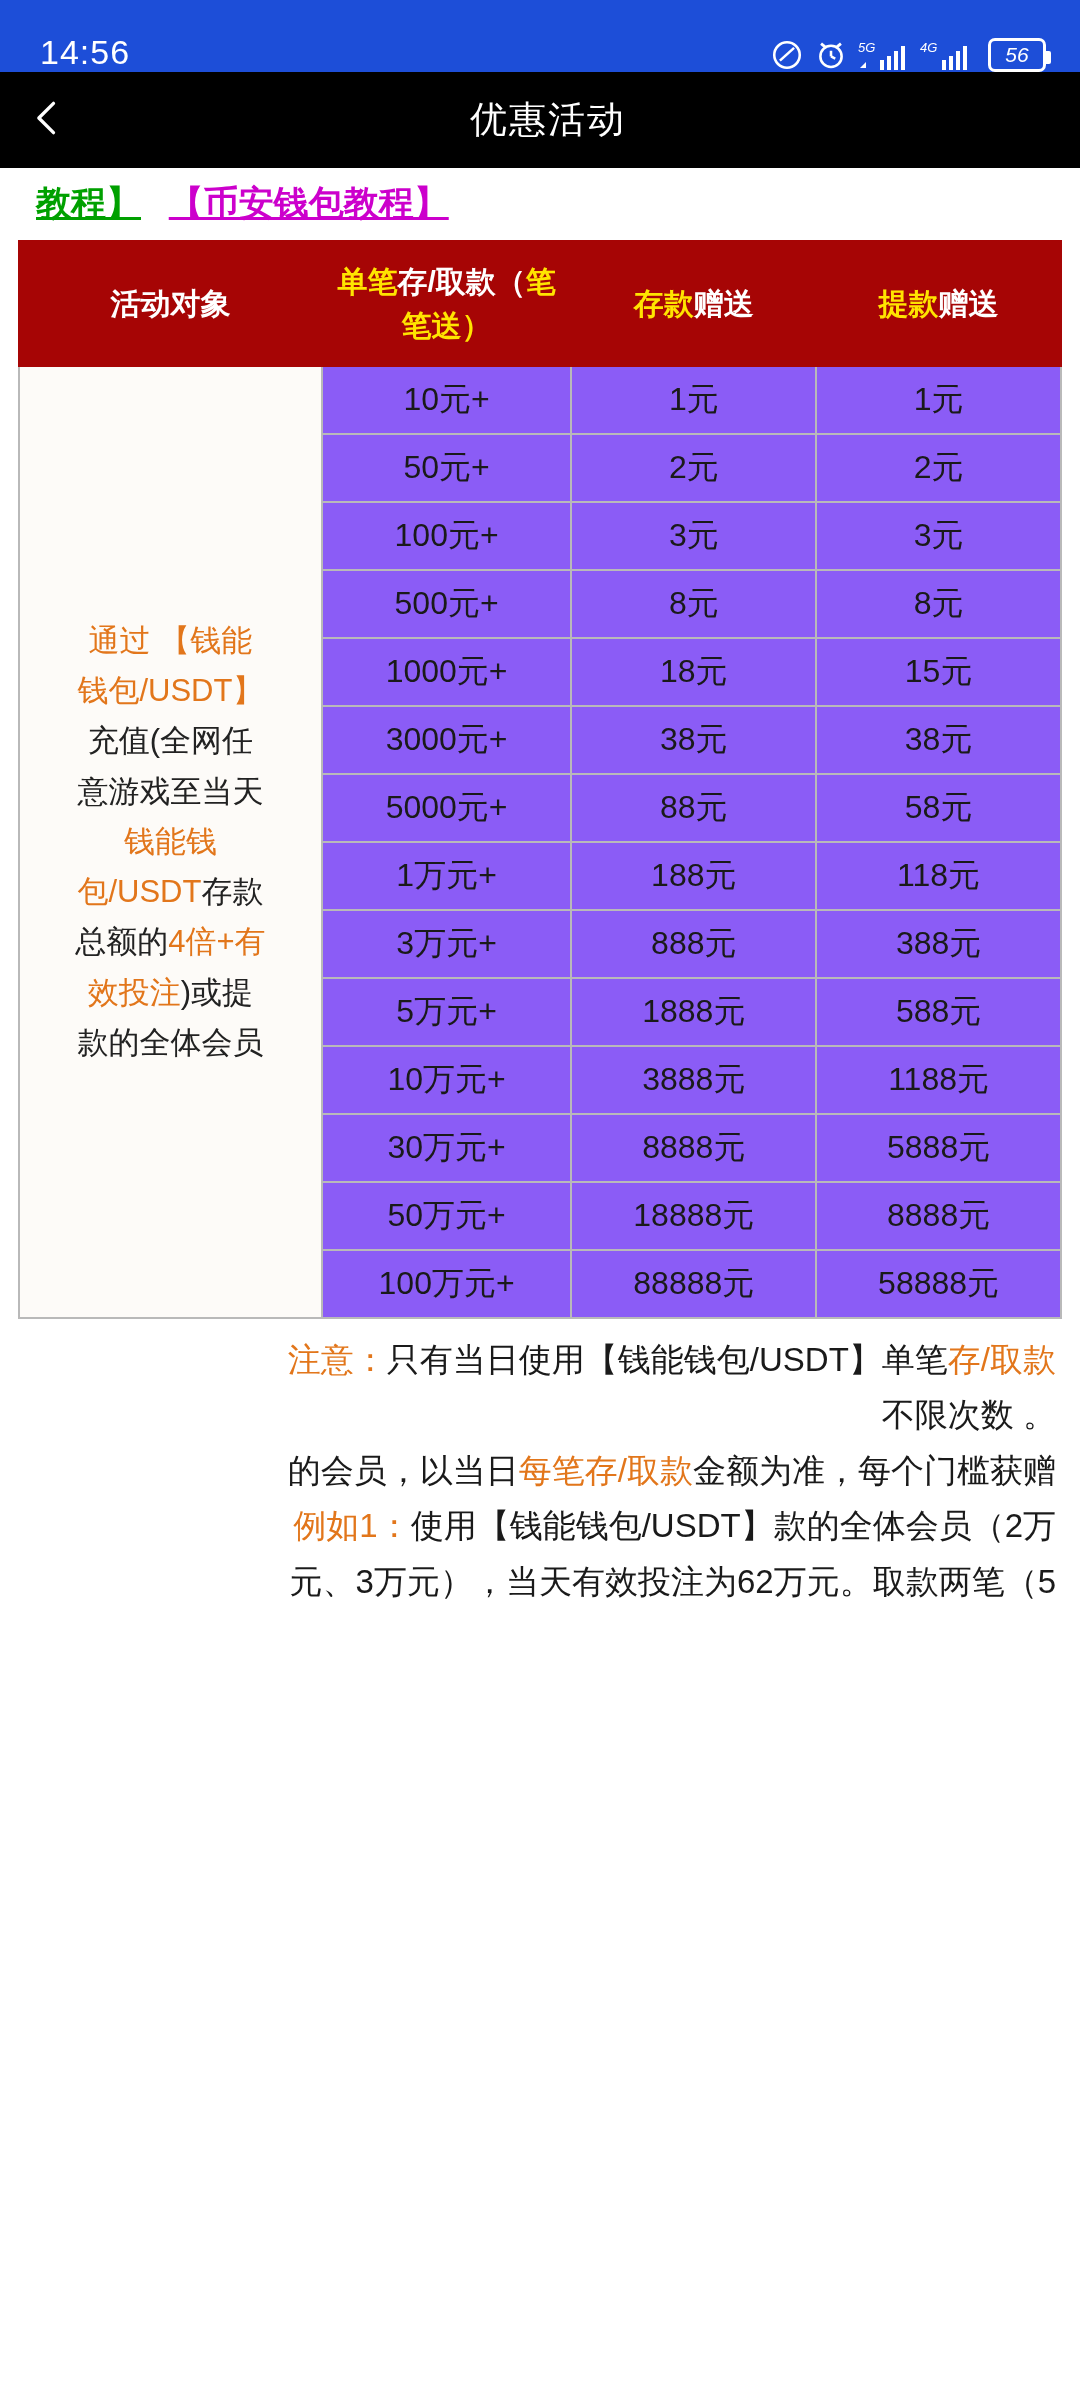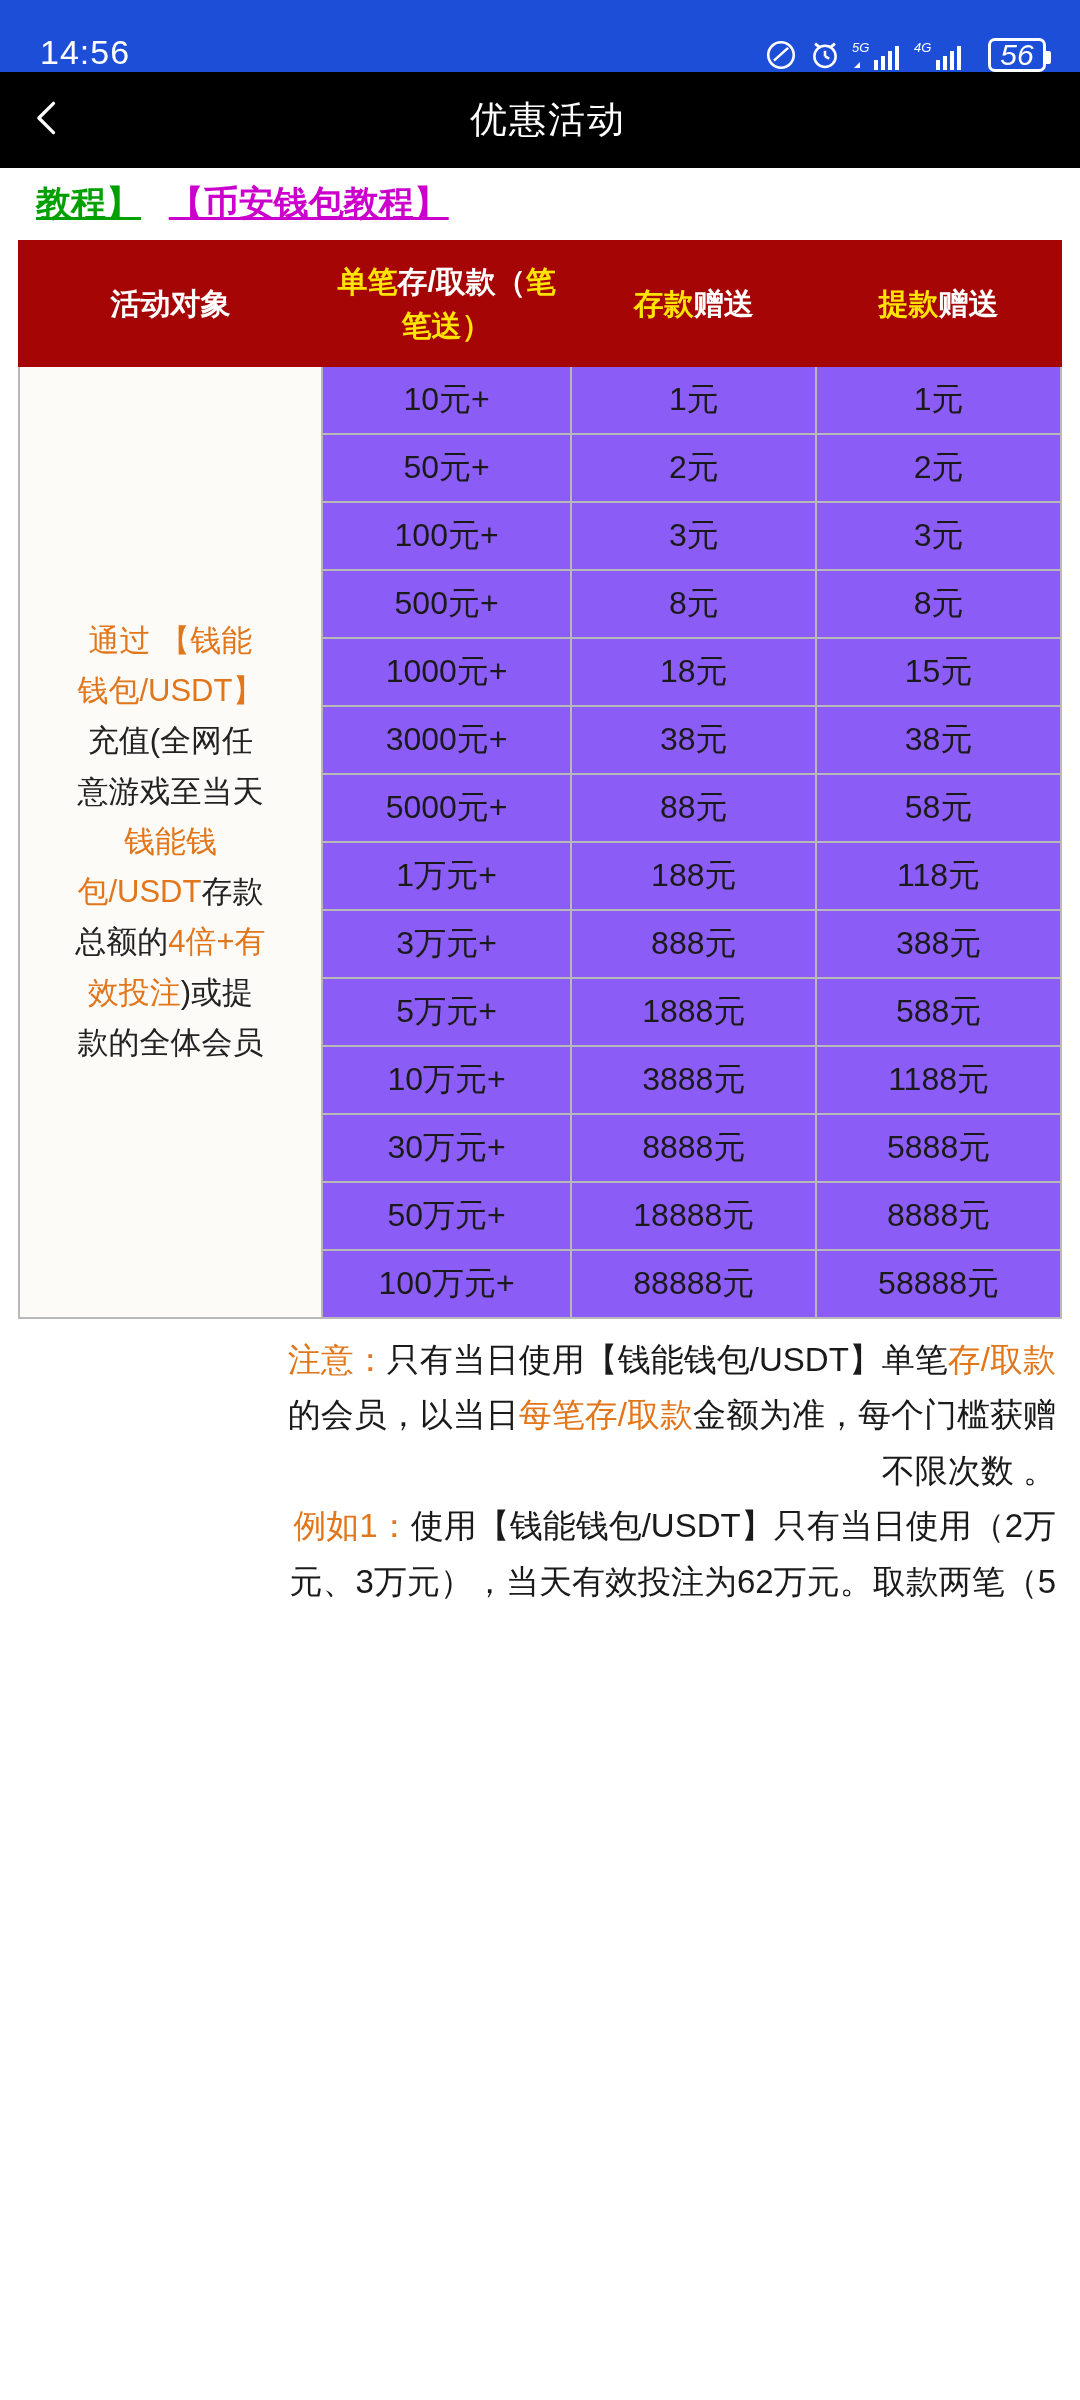--- a/index.html
+++ b/index.html
@@ -34,23 +34,23 @@
   }
   .status-icons svg { display: block; }
   .batt {
     border: 3px solid #ffffff;
     border-radius: 7px;
     width: 58px;
     height: 34px;
     display: flex;
     align-items: center;
     justify-content: center;
-    font-size: 30px;
+    font-size: 21px;
     position: relative;
-    margin-left: 12px;
+    margin-left: 6px;
   }
   .batt:after {
     content: "";
     position: absolute;
     right: -8px;
     top: 10px;
     width: 5px;
     height: 13px;
     background: #fff;
     border-radius: 0 2px 2px 0;
@@ -324,23 +324,23 @@
         <td class="data">88888元</td>
         <td class="data">58888元</td>
       </tr>
     </tbody>
   </table>
 
   <div class="notes">
     <p>
       <span class="or">注意：</span><span>只有当日使用【钱能钱包/USDT】单笔</span><span class="or">存/取款</span>
     </p>
+    <p>不限次数 。</p>
     <p>
       <span>的会员，以当日</span><span class="or">每笔存/取款</span><span>金额为准，每个门槛获赠</span>
     </p>
-    <p>不限次数 。</p>
     <p>
-      <span class="or">例如1：</span><span>使用【钱能钱包/USDT】只有当日使用（2万</span>
+      <span class="or">例如1：</span><span>使用【钱能钱包/USDT】款的全体会员（2万</span>
     </p>
     <p>元、3万元），当天有效投注为62万元。取款两笔（5</p>
   </div>
 
 </div>
 
 </body></html>

